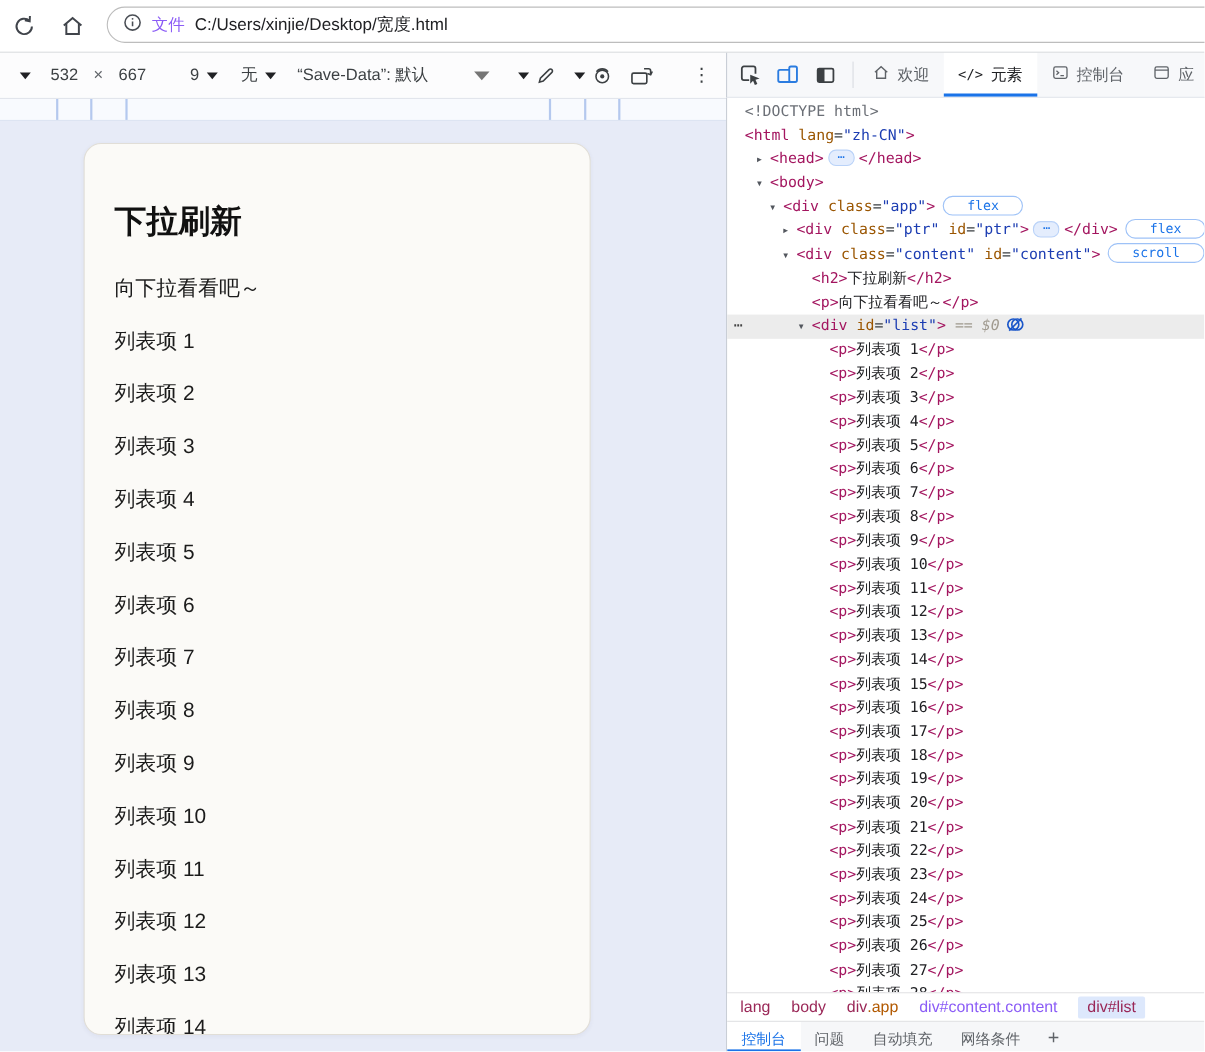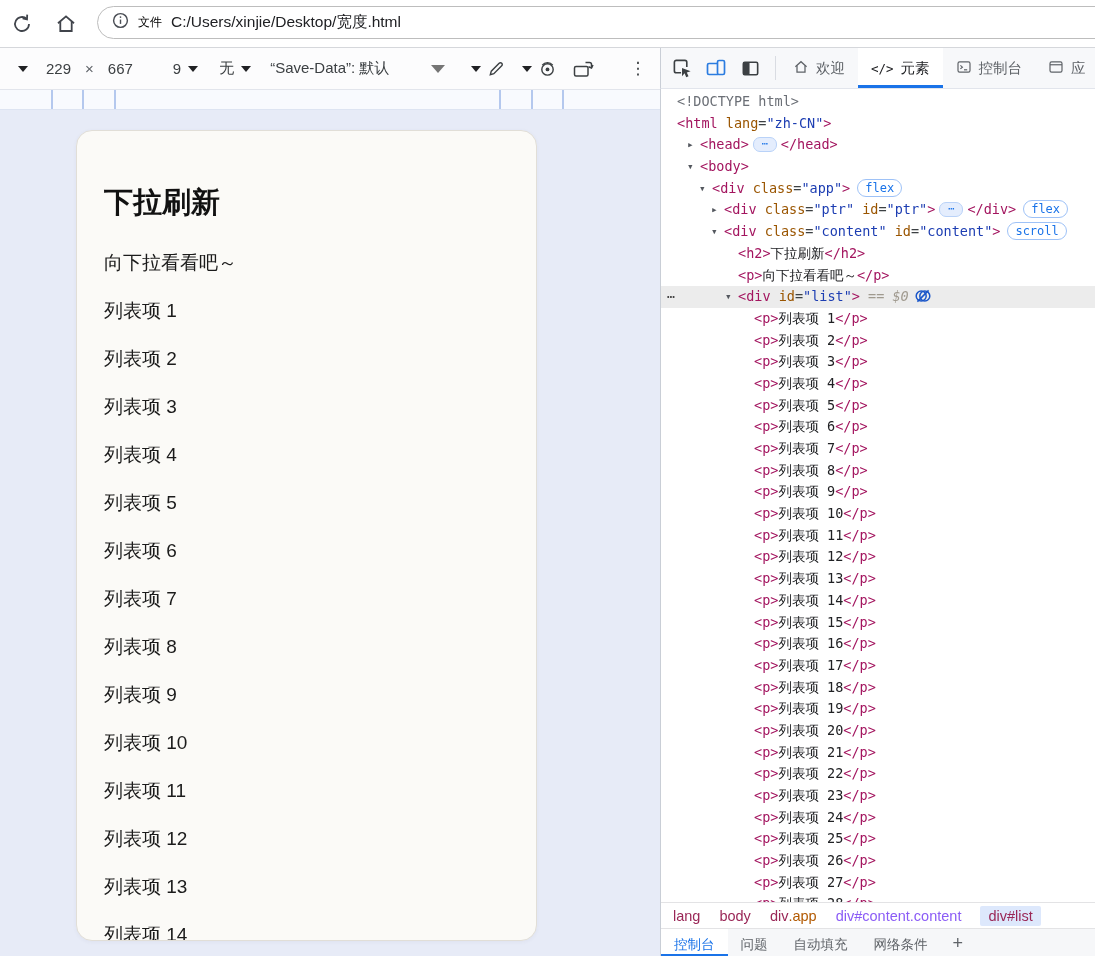--- a/index.html
+++ b/index.html
@@ -6,21 +6,21 @@
   #screen{position:relative;width:1095px;height:956px;background:#fff;
     font-family:"Liberation Sans",sans-serif;color:#202124;}
 
   
   .topbar{position:absolute;left:0;top:0;width:1095px;height:47px;background:#fff;
     border-bottom:1px solid #d5d7db;}
   .nav-ic{position:absolute;top:12px;width:24px;height:24px;}
   .addr{position:absolute;left:97px;top:6px;width:1030px;height:33px;
     border:1.5px solid #bdbdbd;border-radius:18px;display:flex;align-items:center;
     padding:0 14px;gap:9px;box-sizing:border-box;background:#fff;}
-  .addr .file-label{font-size:12px;color:#000000;}
+  .addr .file-label{font-size:15px;color:#8b5cf6;}
   .addr .url{font-size:15.5px;color:#202124;}
 
   
   .devbar{position:absolute;left:0;top:48px;width:660px;height:41px;background:#fcfcfd;
     border-bottom:1px solid #e2e5ec;display:flex;align-items:center;font-size:15px;color:#3c4043;}
   .tri{display:inline-block;width:0;height:0;border-left:5px solid transparent;
     border-right:5px solid transparent;border-top:6px solid #202124;}
   .tri.big{border-left-width:7px;border-right-width:7px;border-top-width:8px;border-top-color:#757575;}
   .devbar .num{color:#3c4043;}
   .devbar .x{color:#5f6368;margin:0 14px;}
@@ -60,21 +60,21 @@
   .trow.sel{background:#ececec;}
   .arrow{position:absolute;top:0;font-size:11px;color:#53575e;}
   .gutter{position:absolute;left:6px;color:#444;letter-spacing:1px;}
   .tk-tag{color:#a3155f;}
   .tk-attr{color:#9a5500;}
   .tk-eq{color:#3c4043;}
   .tk-val{color:#1c3db2;}
   .tk-txt{color:#202124;}
   .tk-gray{color:#6b6f76;}
   .tk-mark{color:#a09a8f;font-style:italic;}
-  .badge{display:inline-block;margin-left:7px;padding:0 7px;border:1px solid #9ec2f7;
+  .badge{display:inline-block;margin-left:7px;padding:0 21px;border:1px solid #9ec2f7;
     border-radius:9px;color:#1a73e8;font-size:12px;line-height:16px;vertical-align:1px;}
   .dots{display:inline-block;margin:0 4px;width:22px;height:13px;border-radius:7px;
     background:#e4edfd;border:1px solid #b9d2f8;color:#1a73e8;font-size:11px;line-height:11px;
     text-align:center;vertical-align:2px;}
   .focusic{display:inline-block;margin-left:6px;vertical-align:-2px;}
 
   
   .crumbs{position:absolute;left:0;right:0;bottom:27px;height:26px;background:#fff;
     border-top:1px solid #e3e3e5;display:flex;align-items:center;gap:19px;padding-left:12px;
     font-size:14.5px;white-space:nowrap;overflow:hidden;}
@@ -117,21 +117,21 @@
             <circle cx="9" cy="5.4" r="0.9" fill="#4a4e55" stroke="none"></circle>
         </svg>
       </span>
       <span class="file-label">文件</span>
       <span class="url">C:/Users/xinjie/Desktop/宽度.html</span>
     </div>
   </div>
 
   <div class="devbar">
     <span class="tri" style="margin-left:18px;"></span>
-    <span class="num" style="margin-left:18px;">229</span>
+    <span class="num" style="margin-left:18px;">532</span>
     <span class="x">×</span>
     <span class="num">667</span>
     <span class="num" style="margin-left:40px;">9</span>
     <span class="tri" style="margin-left:7px;"></span>
     <span class="num" style="margin-left:21px;">无</span>
     <span class="tri" style="margin-left:7px;"></span>
     <span class="num" style="margin-left:19px;">“Save-Data”: 默认</span>
     <span class="tri big" style="margin-left:42px;"></span>
     <span class="tri" style="margin-left:26px;"></span>
     <span style="margin-left:6px;display:flex;">

